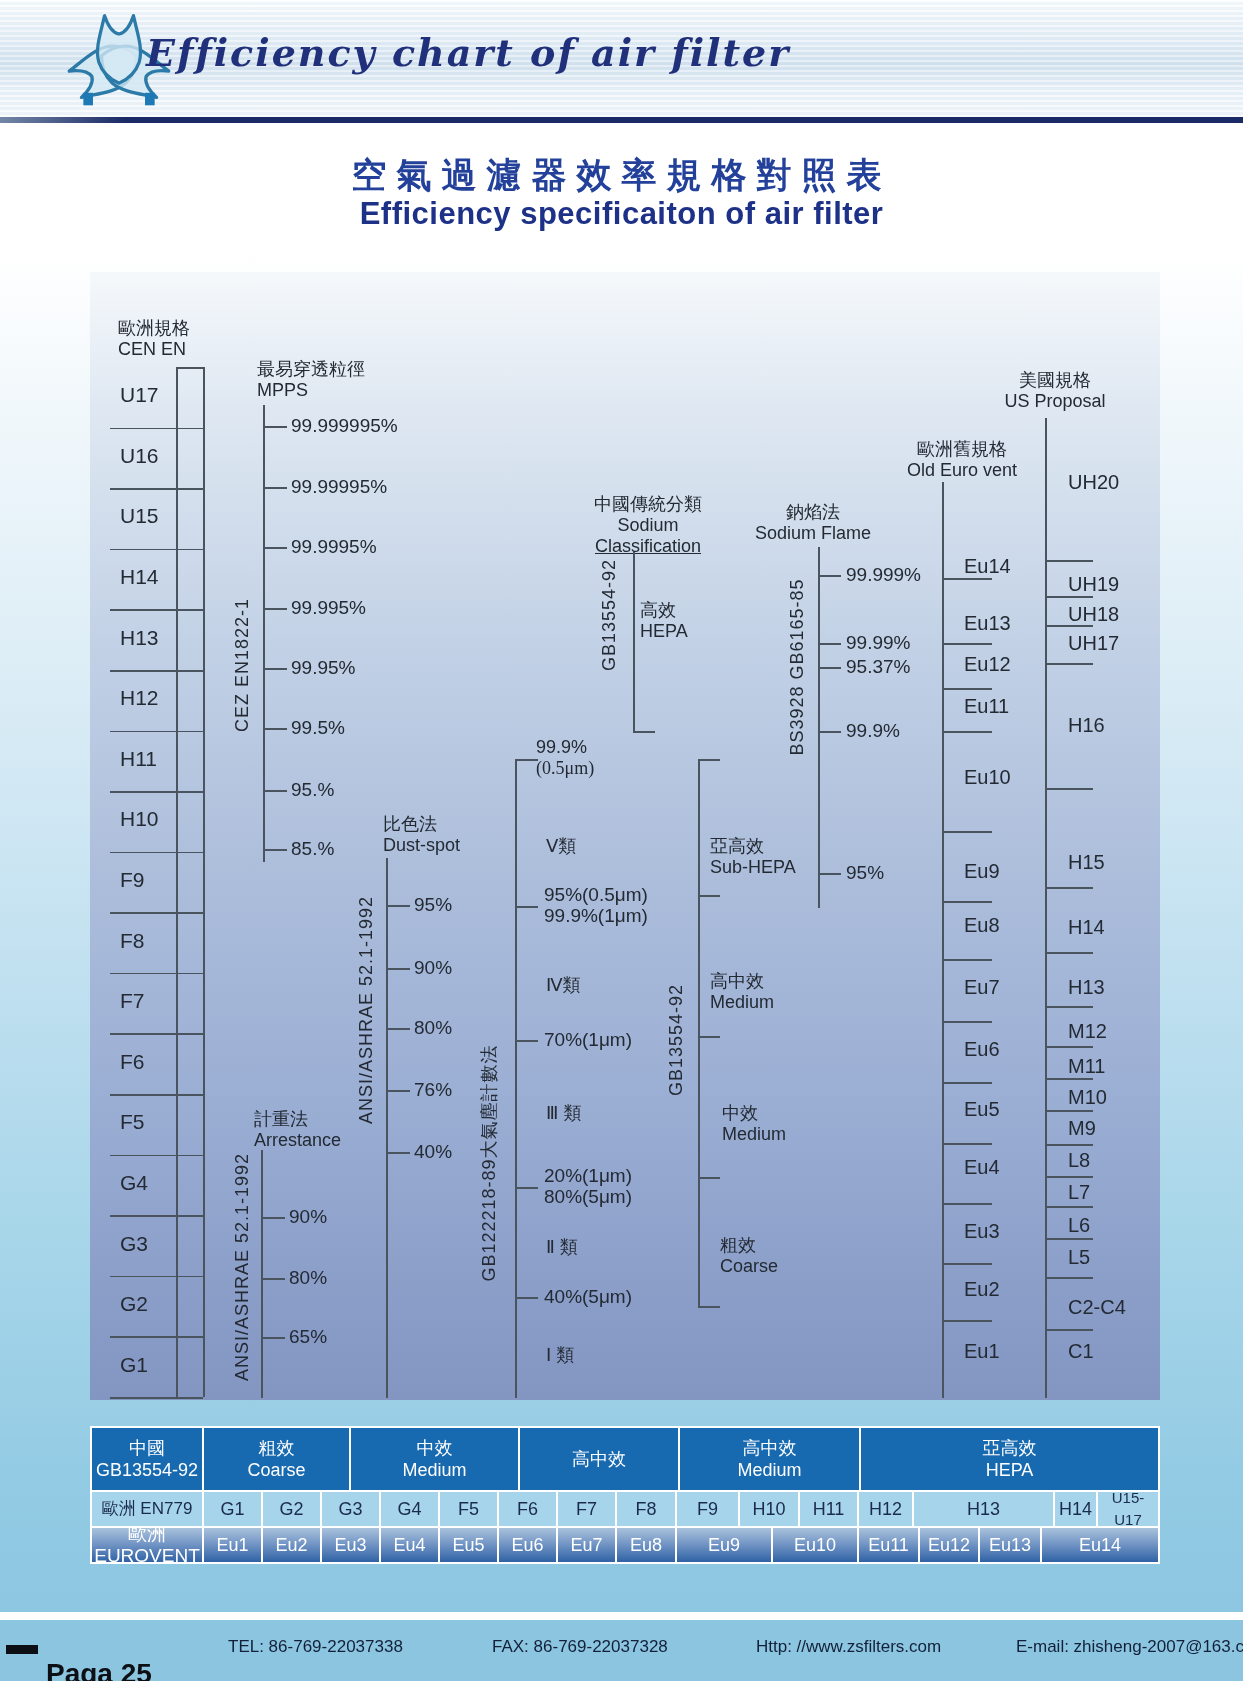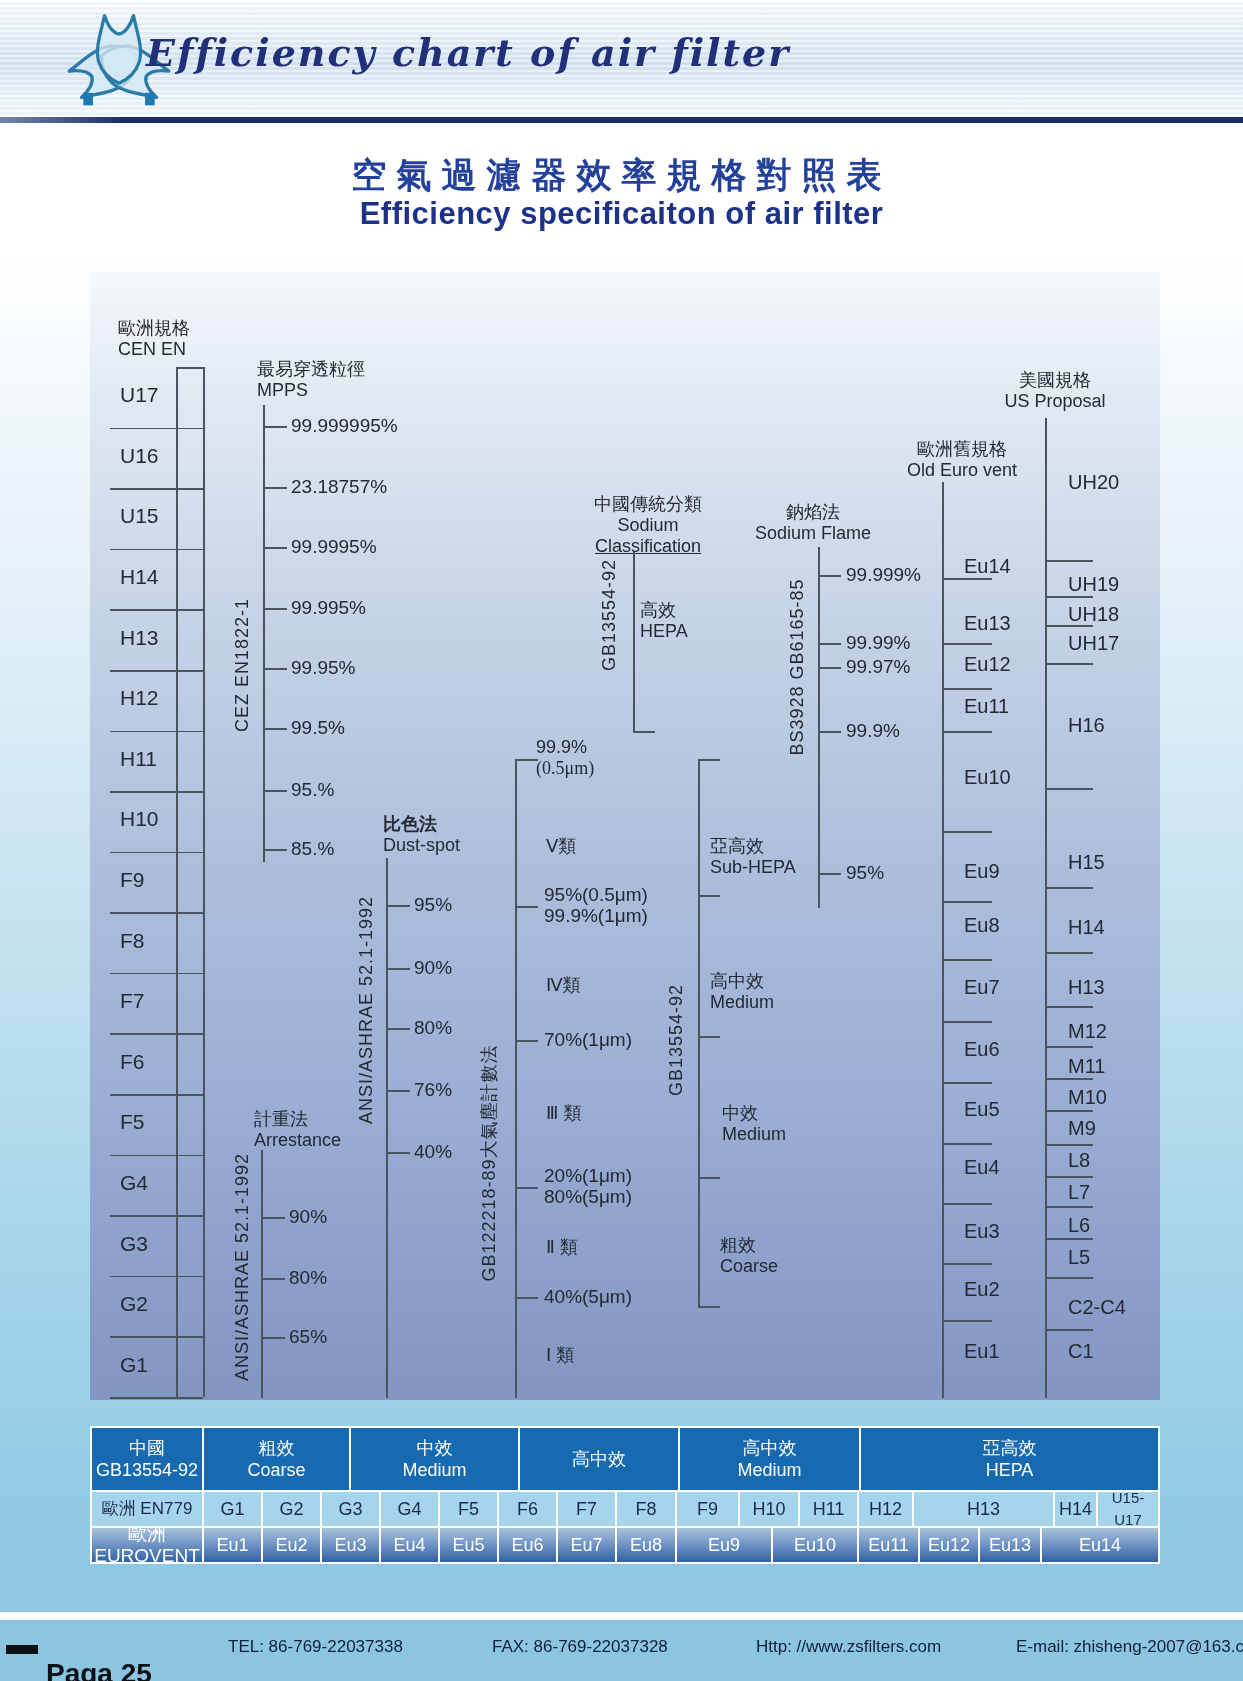--- a/index.html
+++ b/index.html
@@ -74,21 +74,21 @@
 <div class="hdr-rule"></div>
 
 <div class="title-zh">空氣過濾器效率規格對照表</div>
 <div class="title-en">Efficiency specificaiton of air filter</div>
 
 <div class="panel">
     <div class="t" style="left: 28px; top: 46px;">歐洲規格</div>
     <div class="t" style="left: 28px; top: 67px;">CEN EN</div>
     <div class="t" style="left: 167px; top: 87px;">最易穿透粒徑</div>
     <div class="t" style="left: 167px; top: 108px;">MPPS</div>
-    <div class="t" style="left: 293px; top: 542px; font-weight: bold;">比色法</div>
+    <div class="t" style="left: 293px; top: 542px;">比色法</div>
     <div class="t" style="left: 293px; top: 563px;">Dust-spot</div>
     <div class="t" style="left: 164px; top: 837px;">計重法</div>
     <div class="t" style="left: 164px; top: 858px;">Arrestance</div>
     <div class="t ctr" style="left: 558px; top: 222px;">中國傳統分類</div>
     <div class="t ctr" style="left: 558px; top: 243px;">Sodium</div>
     <div class="t ctr" style="left: 558px; top: 264px; text-decoration: underline;">Classification</div>
     <div class="t ctr" style="left: 723px; top: 230px;">鈉焰法</div>
     <div class="t ctr" style="left: 723px; top: 251px;">Sodium Flame</div>
     <div class="t ctr" style="left: 872px; top: 167px;">歐洲舊規格</div>
     <div class="t ctr" style="left: 872px; top: 188px;">Old Euro vent</div>
@@ -135,21 +135,21 @@
     <div class="t grade" style="left: 30px; top: 779.765px;">F6</div>
     <div class="t grade" style="left: 30px; top: 840.353px;">F5</div>
     <div class="t grade" style="left: 30px; top: 900.941px;">G4</div>
     <div class="t grade" style="left: 30px; top: 961.529px;">G3</div>
     <div class="t grade" style="left: 30px; top: 1022.12px;">G2</div>
     <div class="t grade" style="left: 30px; top: 1082.71px;">G1</div>
     <div class="vl" style="left: 173px; top: 133px; height: 457px;"></div>
     <div class="hl" style="left: 173px; top: 154px; width: 24px;"></div>
     <div class="t tick" style="left: 201px; top: 143.5px;">99.999995%</div>
     <div class="hl" style="left: 173px; top: 215px; width: 24px;"></div>
-    <div class="t tick" style="left: 201px; top: 204.5px;">23.18757%</div>
+    <div class="t tick" style="left: 201px; top: 204.5px;">99.99995%</div>
     <div class="hl" style="left: 173px; top: 275px; width: 24px;"></div>
     <div class="t tick" style="left: 201px; top: 264.5px;">99.9995%</div>
     <div class="hl" style="left: 173px; top: 336px; width: 24px;"></div>
     <div class="t tick" style="left: 201px; top: 325.5px;">99.995%</div>
     <div class="hl" style="left: 173px; top: 396px; width: 24px;"></div>
     <div class="t tick" style="left: 201px; top: 385.5px;">99.95%</div>
     <div class="hl" style="left: 173px; top: 456px; width: 24px;"></div>
     <div class="t tick" style="left: 201px; top: 445.5px;">99.5%</div>
     <div class="hl" style="left: 173px; top: 518px; width: 24px;"></div>
     <div class="t tick" style="left: 201px; top: 507.5px;">95.%</div>
@@ -184,21 +184,21 @@
     <div class="t tick" style="left: 454px; top: 894px;">20%(1μm)</div>
     <div class="t tick" style="left: 454px; top: 915px;">80%(5μm)</div>
     <div class="hl" style="left: 425px; top: 1025px; width: 23px;"></div>
     <div class="t tick" style="left: 454px; top: 1014.5px;">40%(5μm)</div>
     <div class="vl" style="left: 728px; top: 275px; height: 361px;"></div>
     <div class="hl" style="left: 728px; top: 303px; width: 23px;"></div>
     <div class="t tick" style="left: 756px; top: 292.5px;">99.999%</div>
     <div class="hl" style="left: 728px; top: 371px; width: 23px;"></div>
     <div class="t tick" style="left: 756px; top: 360.5px;">99.99%</div>
     <div class="hl" style="left: 728px; top: 395px; width: 23px;"></div>
-    <div class="t tick" style="left: 756px; top: 384.5px;">99.97%</div>
+    <div class="t tick" style="left: 756px; top: 384.5px;">95.37%</div>
     <div class="hl" style="left: 728px; top: 459px; width: 23px;"></div>
     <div class="t tick" style="left: 756px; top: 448.5px;">99.9%</div>
     <div class="hl" style="left: 728px; top: 601px; width: 23px;"></div>
     <div class="t tick" style="left: 756px; top: 590.5px;">95%</div>
     <div class="vl" style="left: 543px; top: 280px; height: 179px;"></div>
     <div class="hl" style="left: 543px; top: 459px; width: 22px;"></div>
     <div class="vl" style="left: 608px; top: 487px; height: 547px;"></div>
     <div class="hl" style="left: 608px; top: 487px; width: 22px;"></div>
     <div class="hl" style="left: 608px; top: 1034px; width: 22px;"></div>
     <div class="hl" style="left: 608px; top: 623px; width: 22px;"></div>

